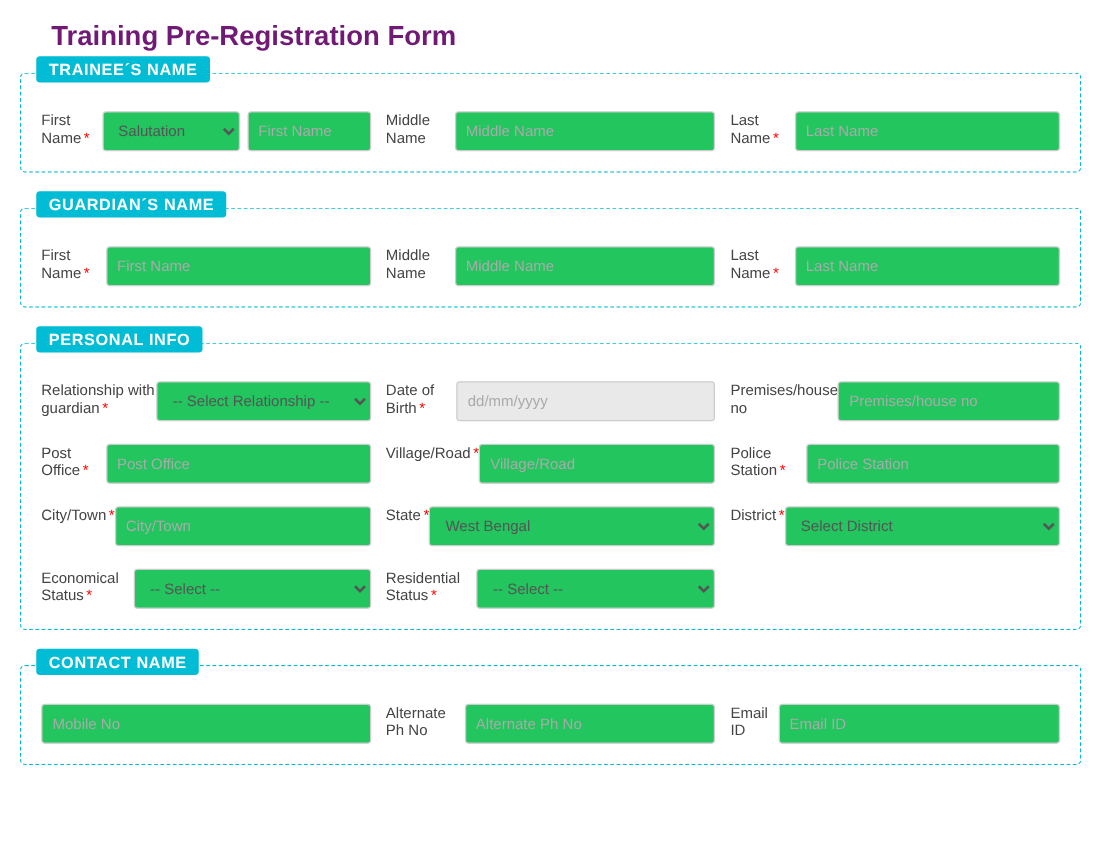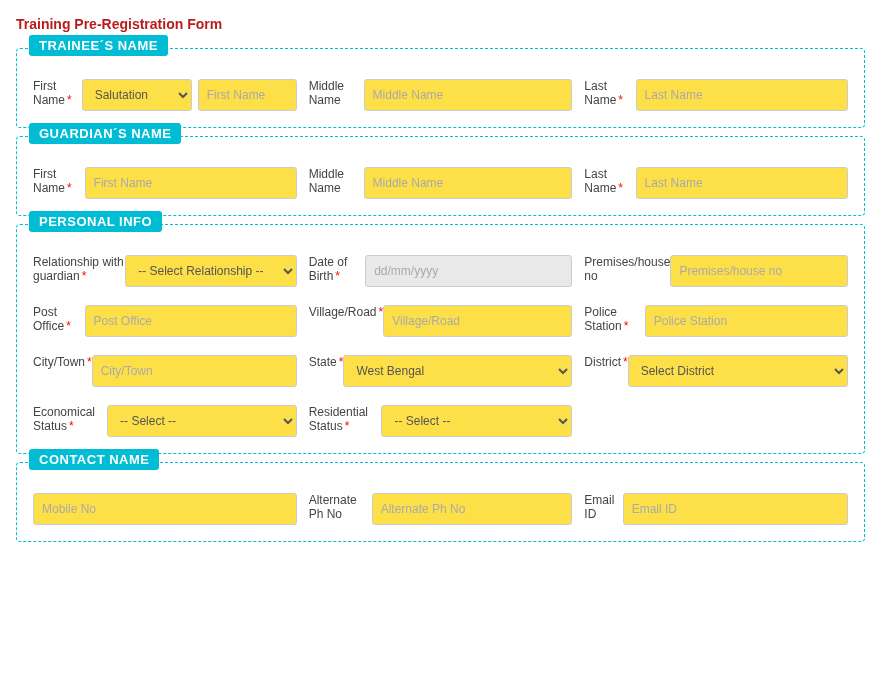--- a/index.html
+++ b/index.html
@@ -4,30 +4,31 @@
   <style>
     * { box-sizing: border-box; margin: 0; padding: 0; }
     body {
       font-family: Arial, sans-serif;
       font-size: 13px;
       background: #fff;
       color: #333;
       padding: 16px;
     }
     h1 {
-      font-size: 14px;
+      font-size: 22px;
       font-weight: bold;
       margin-bottom: 16px;
-      color: #b91c1c;
+      color: #701a75;
+      margin-left: 25px;
     }
     .section {
       border: 1.5px dashed #00bcd4;
       border-radius: 4px;
       padding: 12px 16px 16px;
-      margin-bottom: 8px;
+      margin-bottom: 28px;
       position: relative;
     }
     .section-title {
       position: absolute;
       top: -14px;
       left: 12px;
       background: #00bcd4;
       color: #fff;
       font-weight: bold;
       font-size: 13px;
@@ -54,21 +55,21 @@
       color: red;
       margin-left: 2px;
     }
     .form-group input,
     .form-group select {
       border: 1px solid #ccc;
       border-radius: 3px;
       padding: 6px 8px;
       font-size: 12px;
       color: #555;
-      background: #fde047;
+      background: #22c55e;
       height: 32px;
       width: 100%;
     }
     .form-group input::placeholder {
       color: #aaa;
     }
     .salutation-first {
       display: flex;
       gap: 6px;
     }

